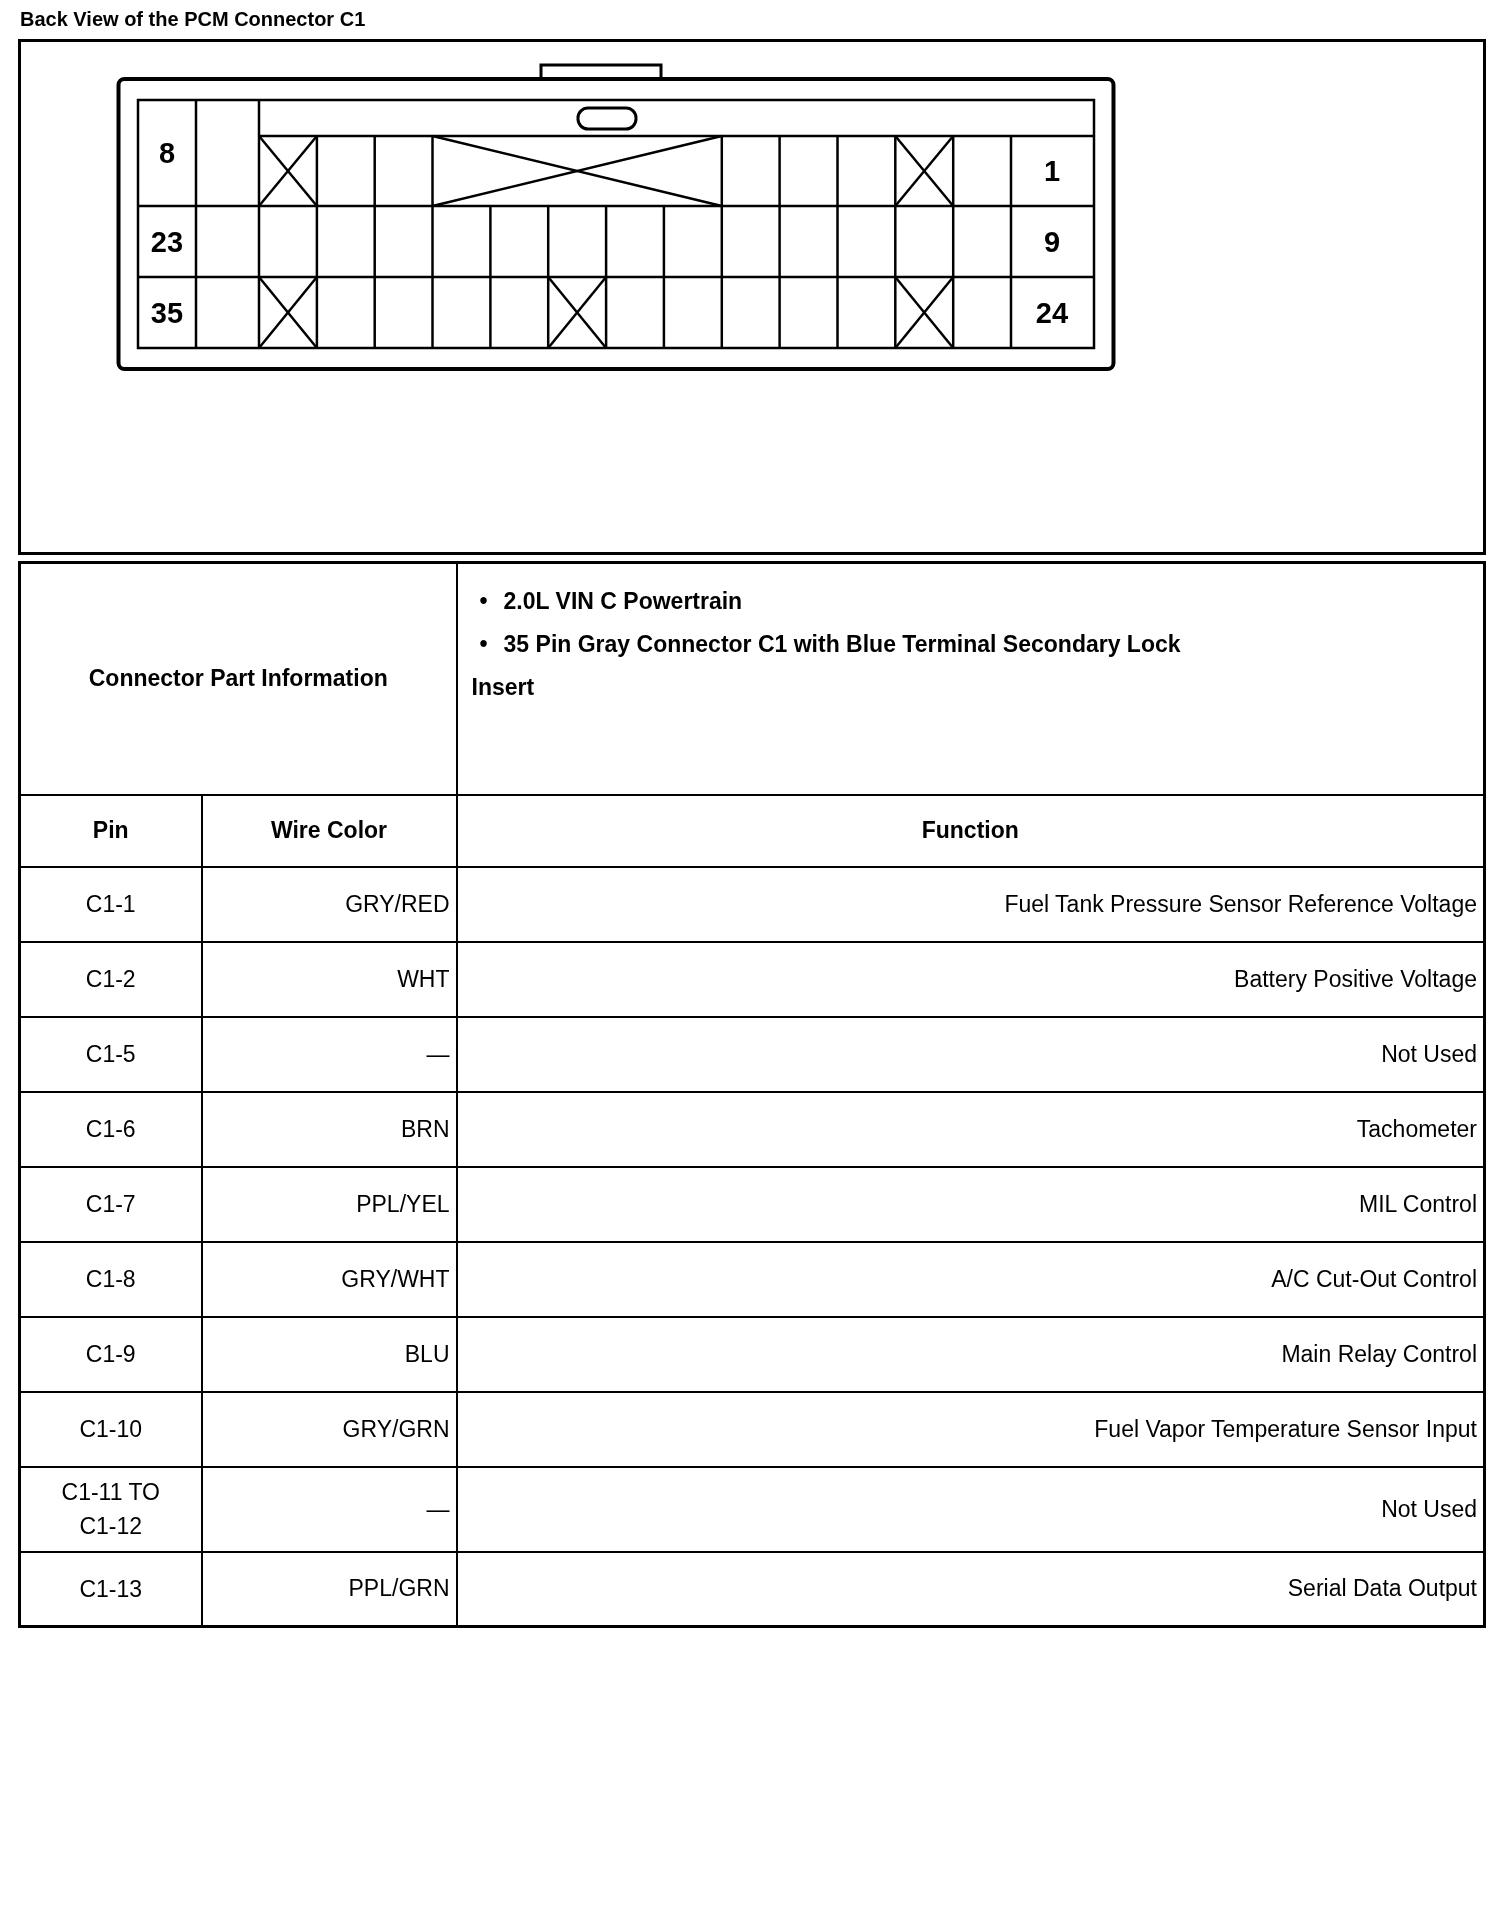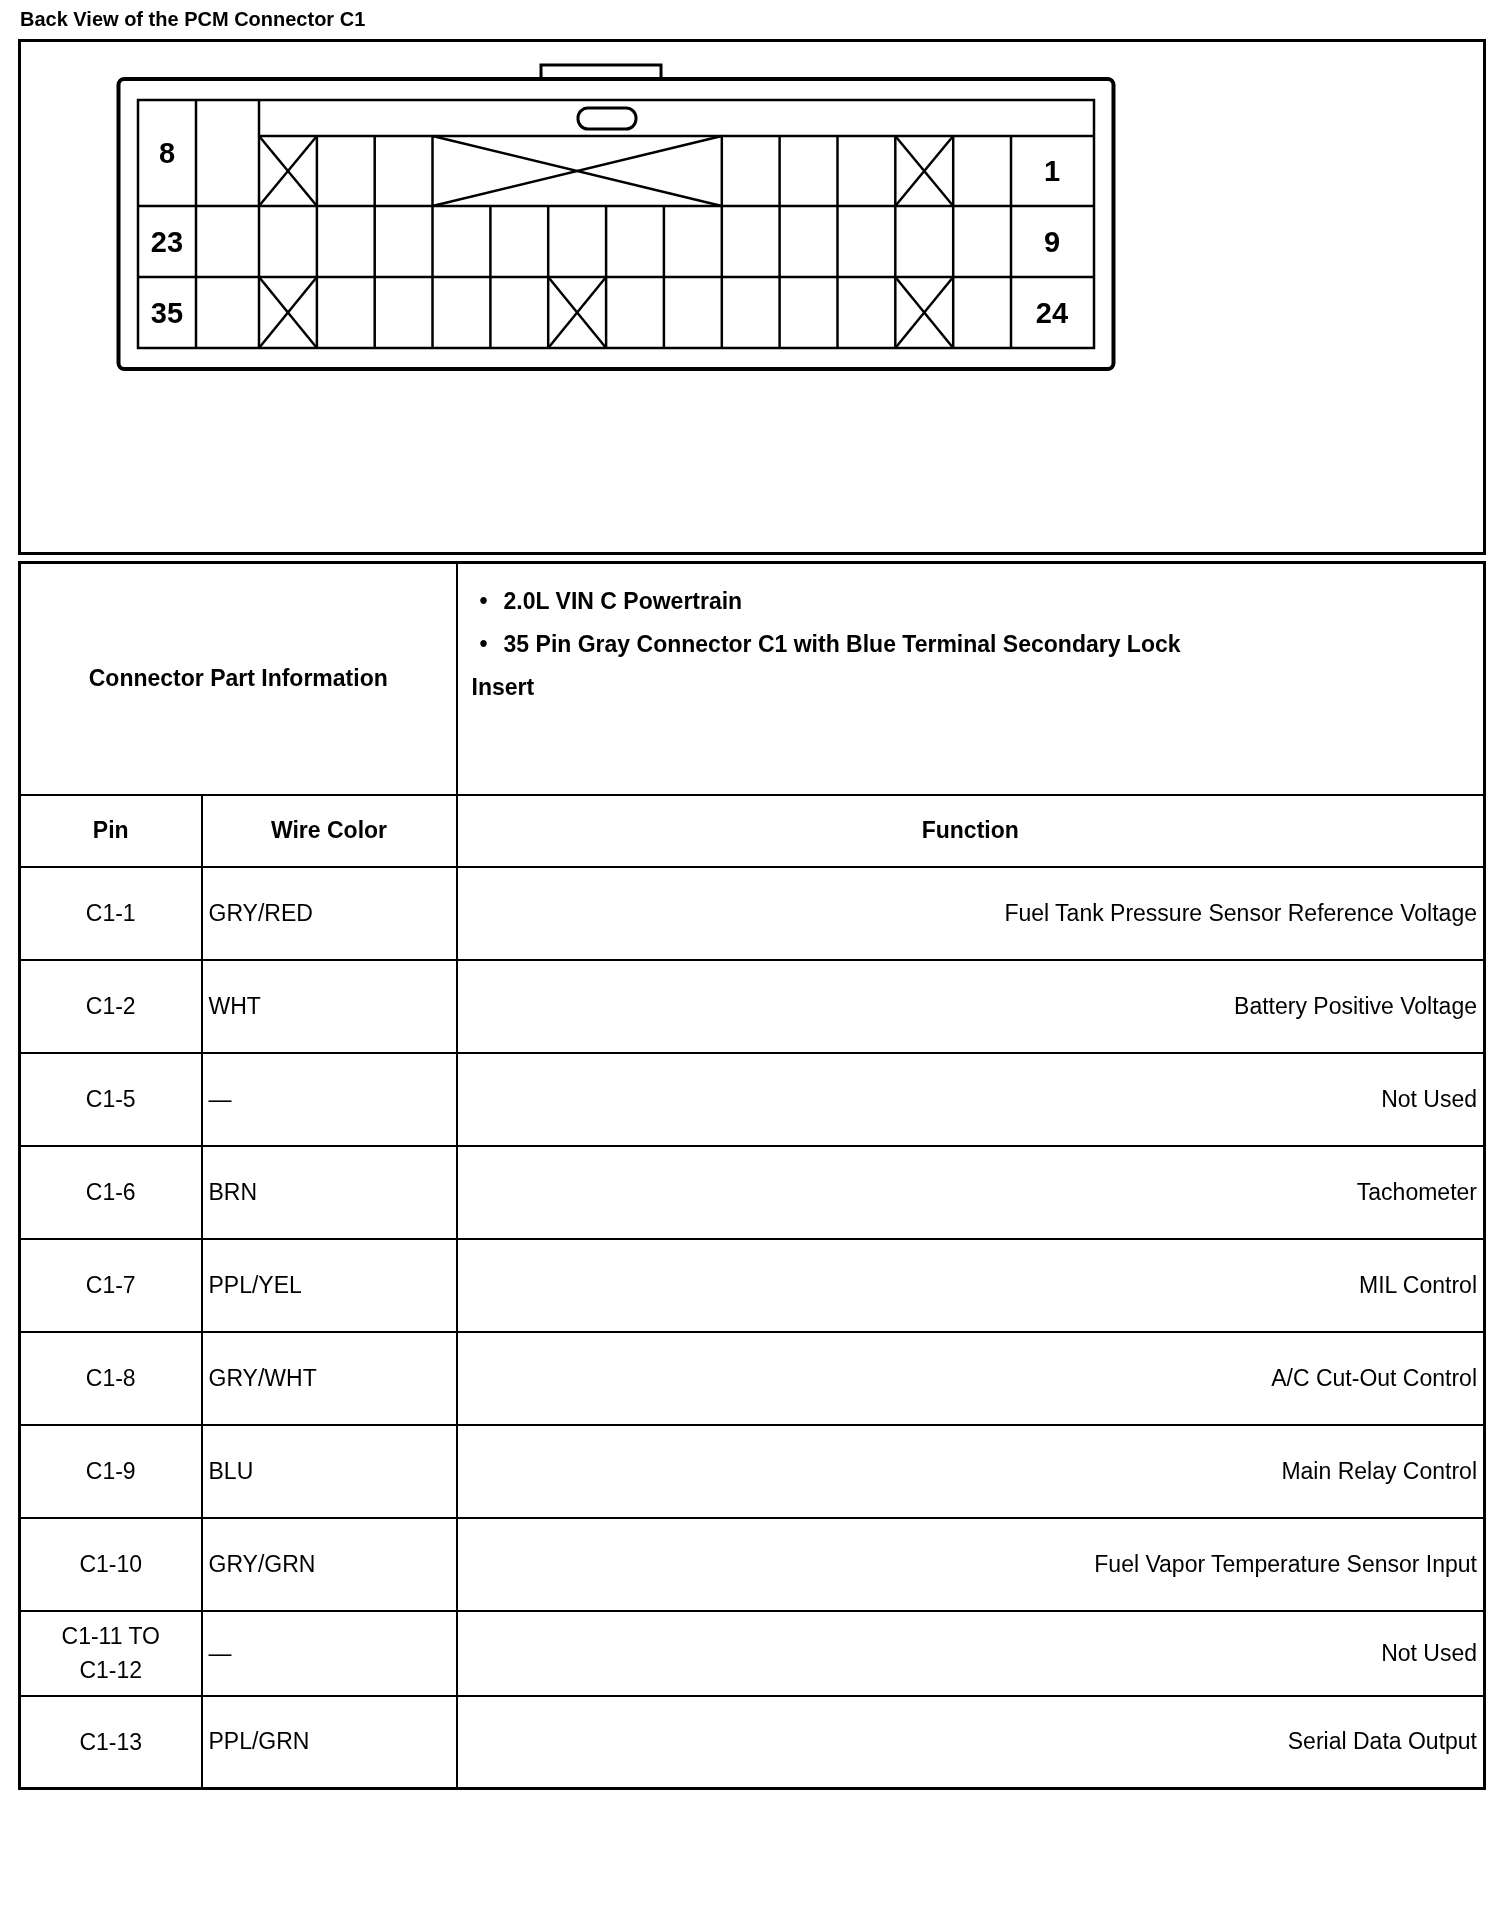--- a/index.html
+++ b/index.html
@@ -57,28 +57,28 @@
     margin-left: 6px;
   }
   .bullets p {
     margin: 0;
     max-width: 770px;
     line-height: 43px;
   }
   .bullet-char { margin: 0 16px 0 8px; }
   tr.header-row { height: 72px; }
   tr.header-row th { text-align: center; font-weight: bold; }
-  tr.data-row { height: 93px; }
+  tr.data-row { height: 75px; }
   tr.data-row-tall { height: 80px; }
   td.pin-cell {
     text-align: center;
     white-space: pre-line;
     line-height: 1.5;
   }
-  td.wire-cell { text-align: left; }
+  td.wire-cell { text-align: right; }
   td.fn-cell { text-align: right; padding-left: 14px !important; }
 </style>
 </head>
 <body>
 
 <div class="page-title">Back View of the PCM Connector C1</div>
 
 <div class="diagram-box">
   <svg class="connector-svg" width="1000" height="312" viewBox="0 0 1000 312" xmlns="http://www.w3.org/2000/svg">
 

